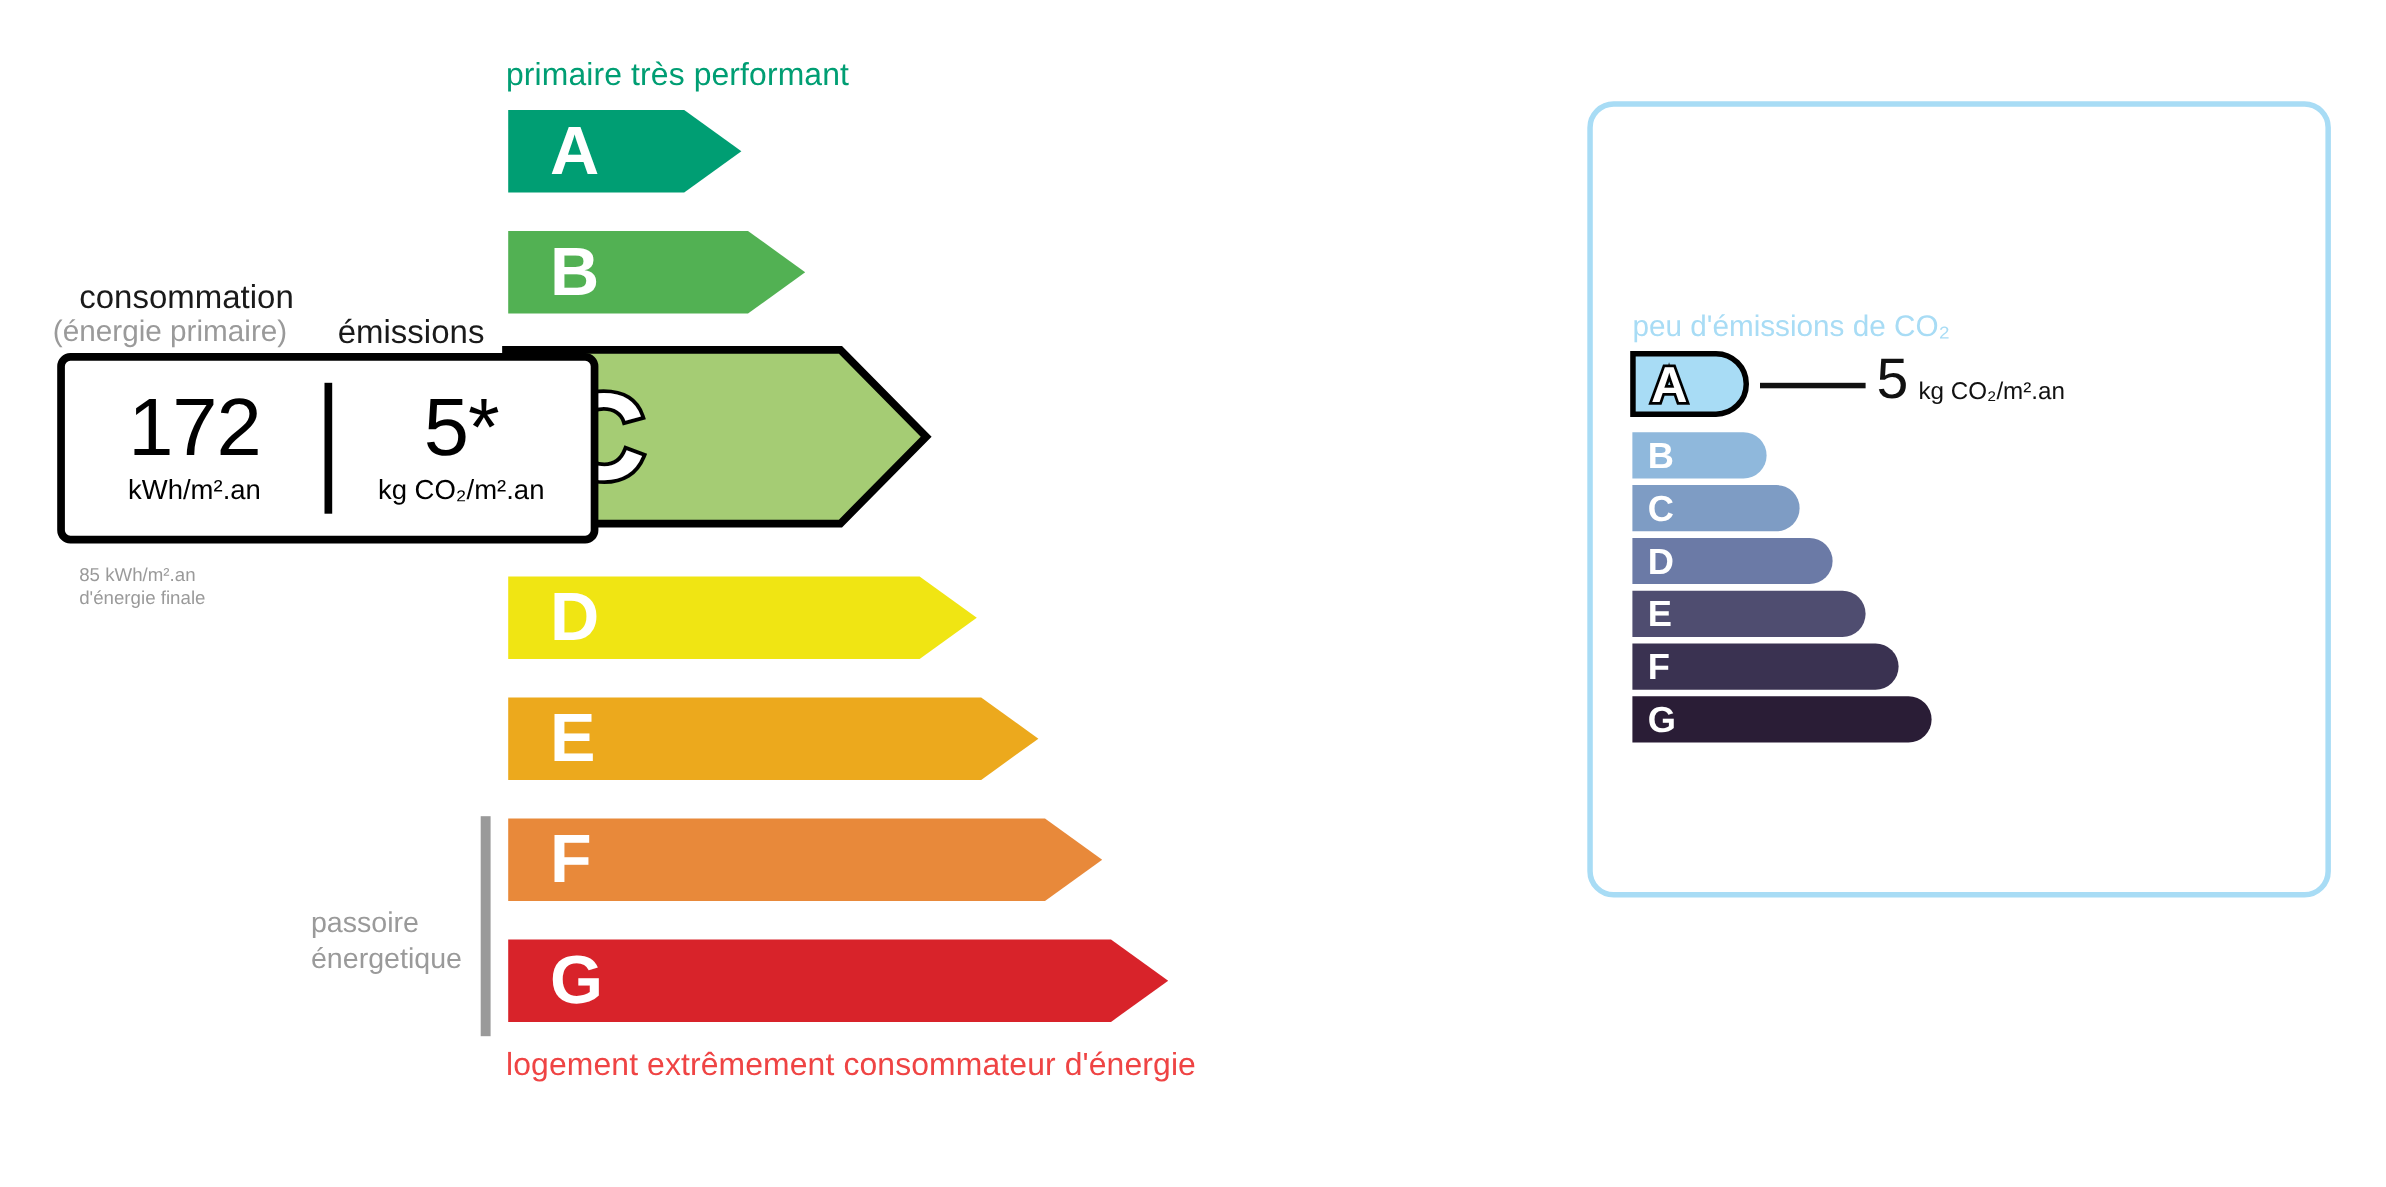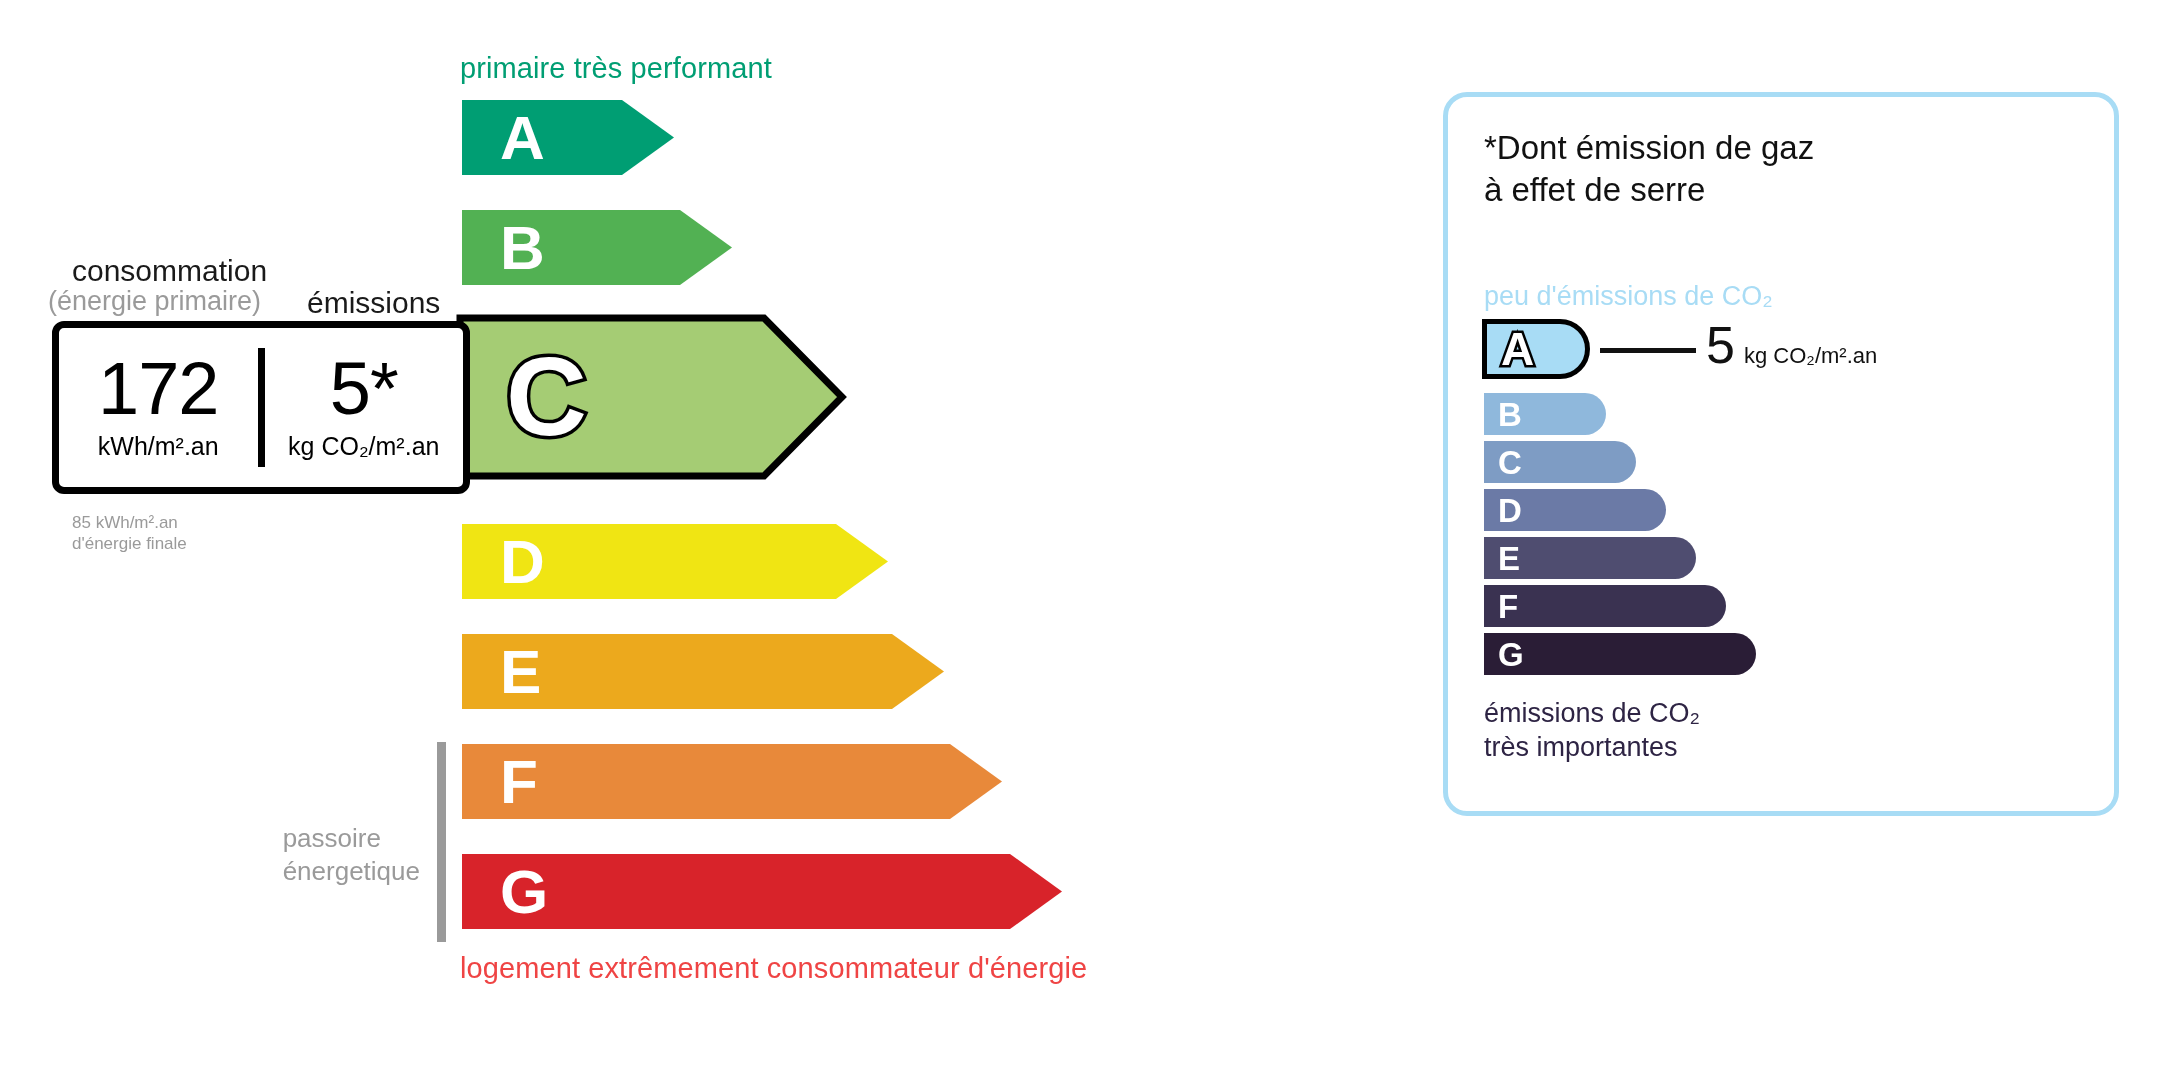--- a/index.html
+++ b/index.html
@@ -18,21 +18,21 @@
   .band{position:absolute;display:block;}
   .band svg{display:block;overflow:visible;}
   .band-letter{position:absolute;left:38px;top:50%;transform:translateY(-50%);
                font-size:62px;font-weight:bold;color:#ffffff;line-height:1;}
 
   
   #band-c .band-letter{left:46px;font-size:112px;color:#ffffff;
         -webkit-text-stroke:7px #000;paint-order:stroke fill;}
 
   
-  #value-box{position:absolute;left:52px;top:321px;width:418px;height:173px;
+  #value-box{position:absolute;left:52px;top:321px;width:492px;height:173px;
              border:7px solid #000;border-radius:12px;background:#fff;box-sizing:border-box;
              display:flex;align-items:stretch;z-index:4;}
   #value-box .cell{flex:1;display:flex;flex-direction:column;align-items:center;
              justify-content:center;position:relative;}
   #value-box .divider{width:7px;background:#000;margin:20px 0;}
   .big-num{font-size:74px;font-weight:normal;color:#000;line-height:.95;letter-spacing:-1px;}
   .unit{font-size:25px;color:#000;margin-top:8px;white-space:nowrap;}
 
   .head-label{position:absolute;font-size:30px;color:#1a1a1a;white-space:nowrap;}
   .head-sub{position:absolute;font-size:27px;color:#9a9a9a;white-space:nowrap;}
@@ -143,24 +143,20 @@
       <div>passoire</div>
       <div>énergetique</div>
     </div>
   </div>
 
   <div class="bottom-caption">logement extrêmement consommateur d'énergie</div>
 </div>
 
 <div id="co2-panel">
 
-  <div id="co2-title">
-    <div>*Dont émission de gaz</div>
-    <div>à effet de serre</div>
-  </div>
 
   <div id="co2-sub">peu d'émissions de CO₂</div>
 
   <div id="co2-bars-layer">
       <div class="co2-bar" style="top: 296px; width: 122px; height: 42px; background: rgb(143, 184, 220);">
         <span class="co2-letter">B</span>
       </div>
       <div class="co2-bar" style="top: 344px; width: 152px; height: 42px; background: rgb(126, 156, 196);">
         <span class="co2-letter">C</span>
       </div>
@@ -178,17 +174,13 @@
       </div>
     </div>
 
   <div id="co2-a">
     <span class="co2-letter">A</span>
   </div>
   <div id="co2-leader"></div>
   <div id="co2-value">5</div>
   <div id="co2-unit">kg CO₂/m².an</div>
 
-  <div id="co2-foot">
-    <div>émissions de CO₂</div>
-    <div>très importantes</div>
-  </div>
 </div>
 
 </body></html>

